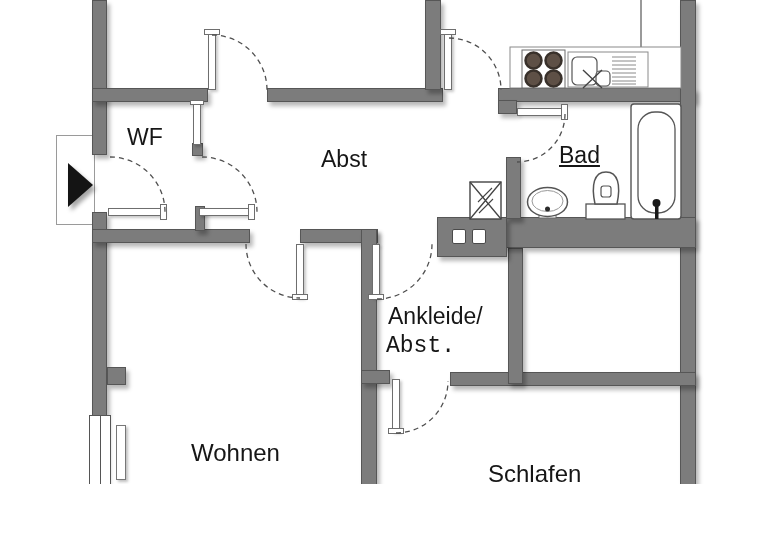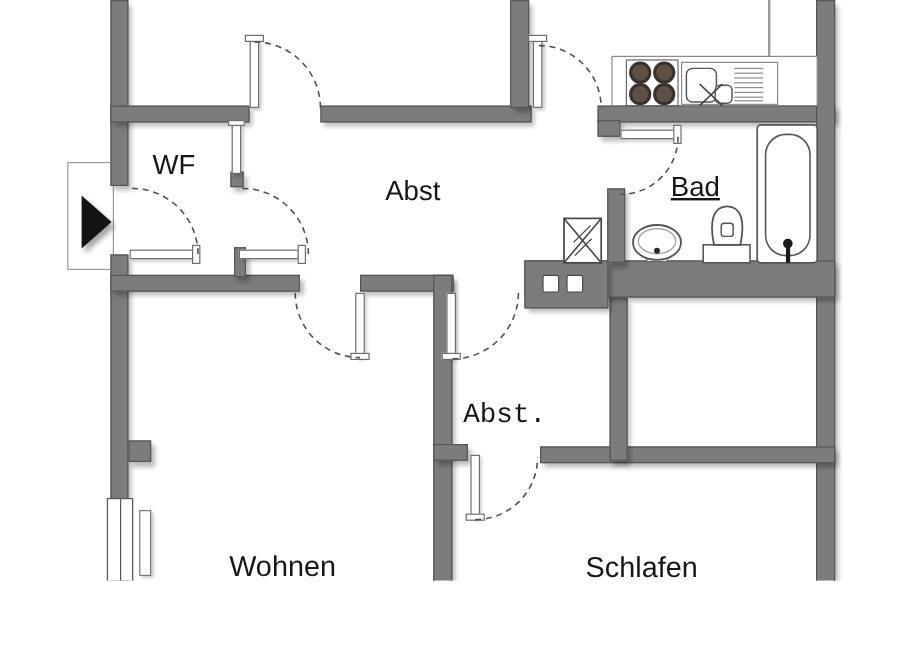--- a/index.html
+++ b/index.html
@@ -161,17 +161,18 @@
       <rect x="631" y="104" width="50" height="115" rx="3" fill="#ffffff" stroke="#555" stroke-width="1.4"></rect>
       <rect x="638" y="112" width="37" height="101" rx="17" fill="#ffffff" stroke="#555" stroke-width="1.3"></rect>
       <circle cx="656.5" cy="203" r="4" fill="#1a1a1a"></circle>
       <rect x="655" y="206" width="3.5" height="13" fill="#1a1a1a"></rect>
     </g>
   </svg>
 
   <div class="label" style="left:127px;top:125px;">WF</div>
   <div class="label" style="left:321px;top:147px;">Abst</div>
   <div class="label" style="left:559px;top:143px;text-decoration:underline;">Bad</div>
+  <div class="label" style="left:388px;top:304px;">Ankleide/</div>
   <div class="label" style="left:386px;top:334px;font-family:Liberation Mono, monospace;">Abst.</div>
-  <div class="label big" style="left:191px;top:460px;">Wohnen</div>
+  <div class="label big" style="left:191px;top:440px;">Wohnen</div>
   <div class="label big" style="left:488px;top:461px;">Schlafen</div>
 
 </div>
 
 </body></html>

